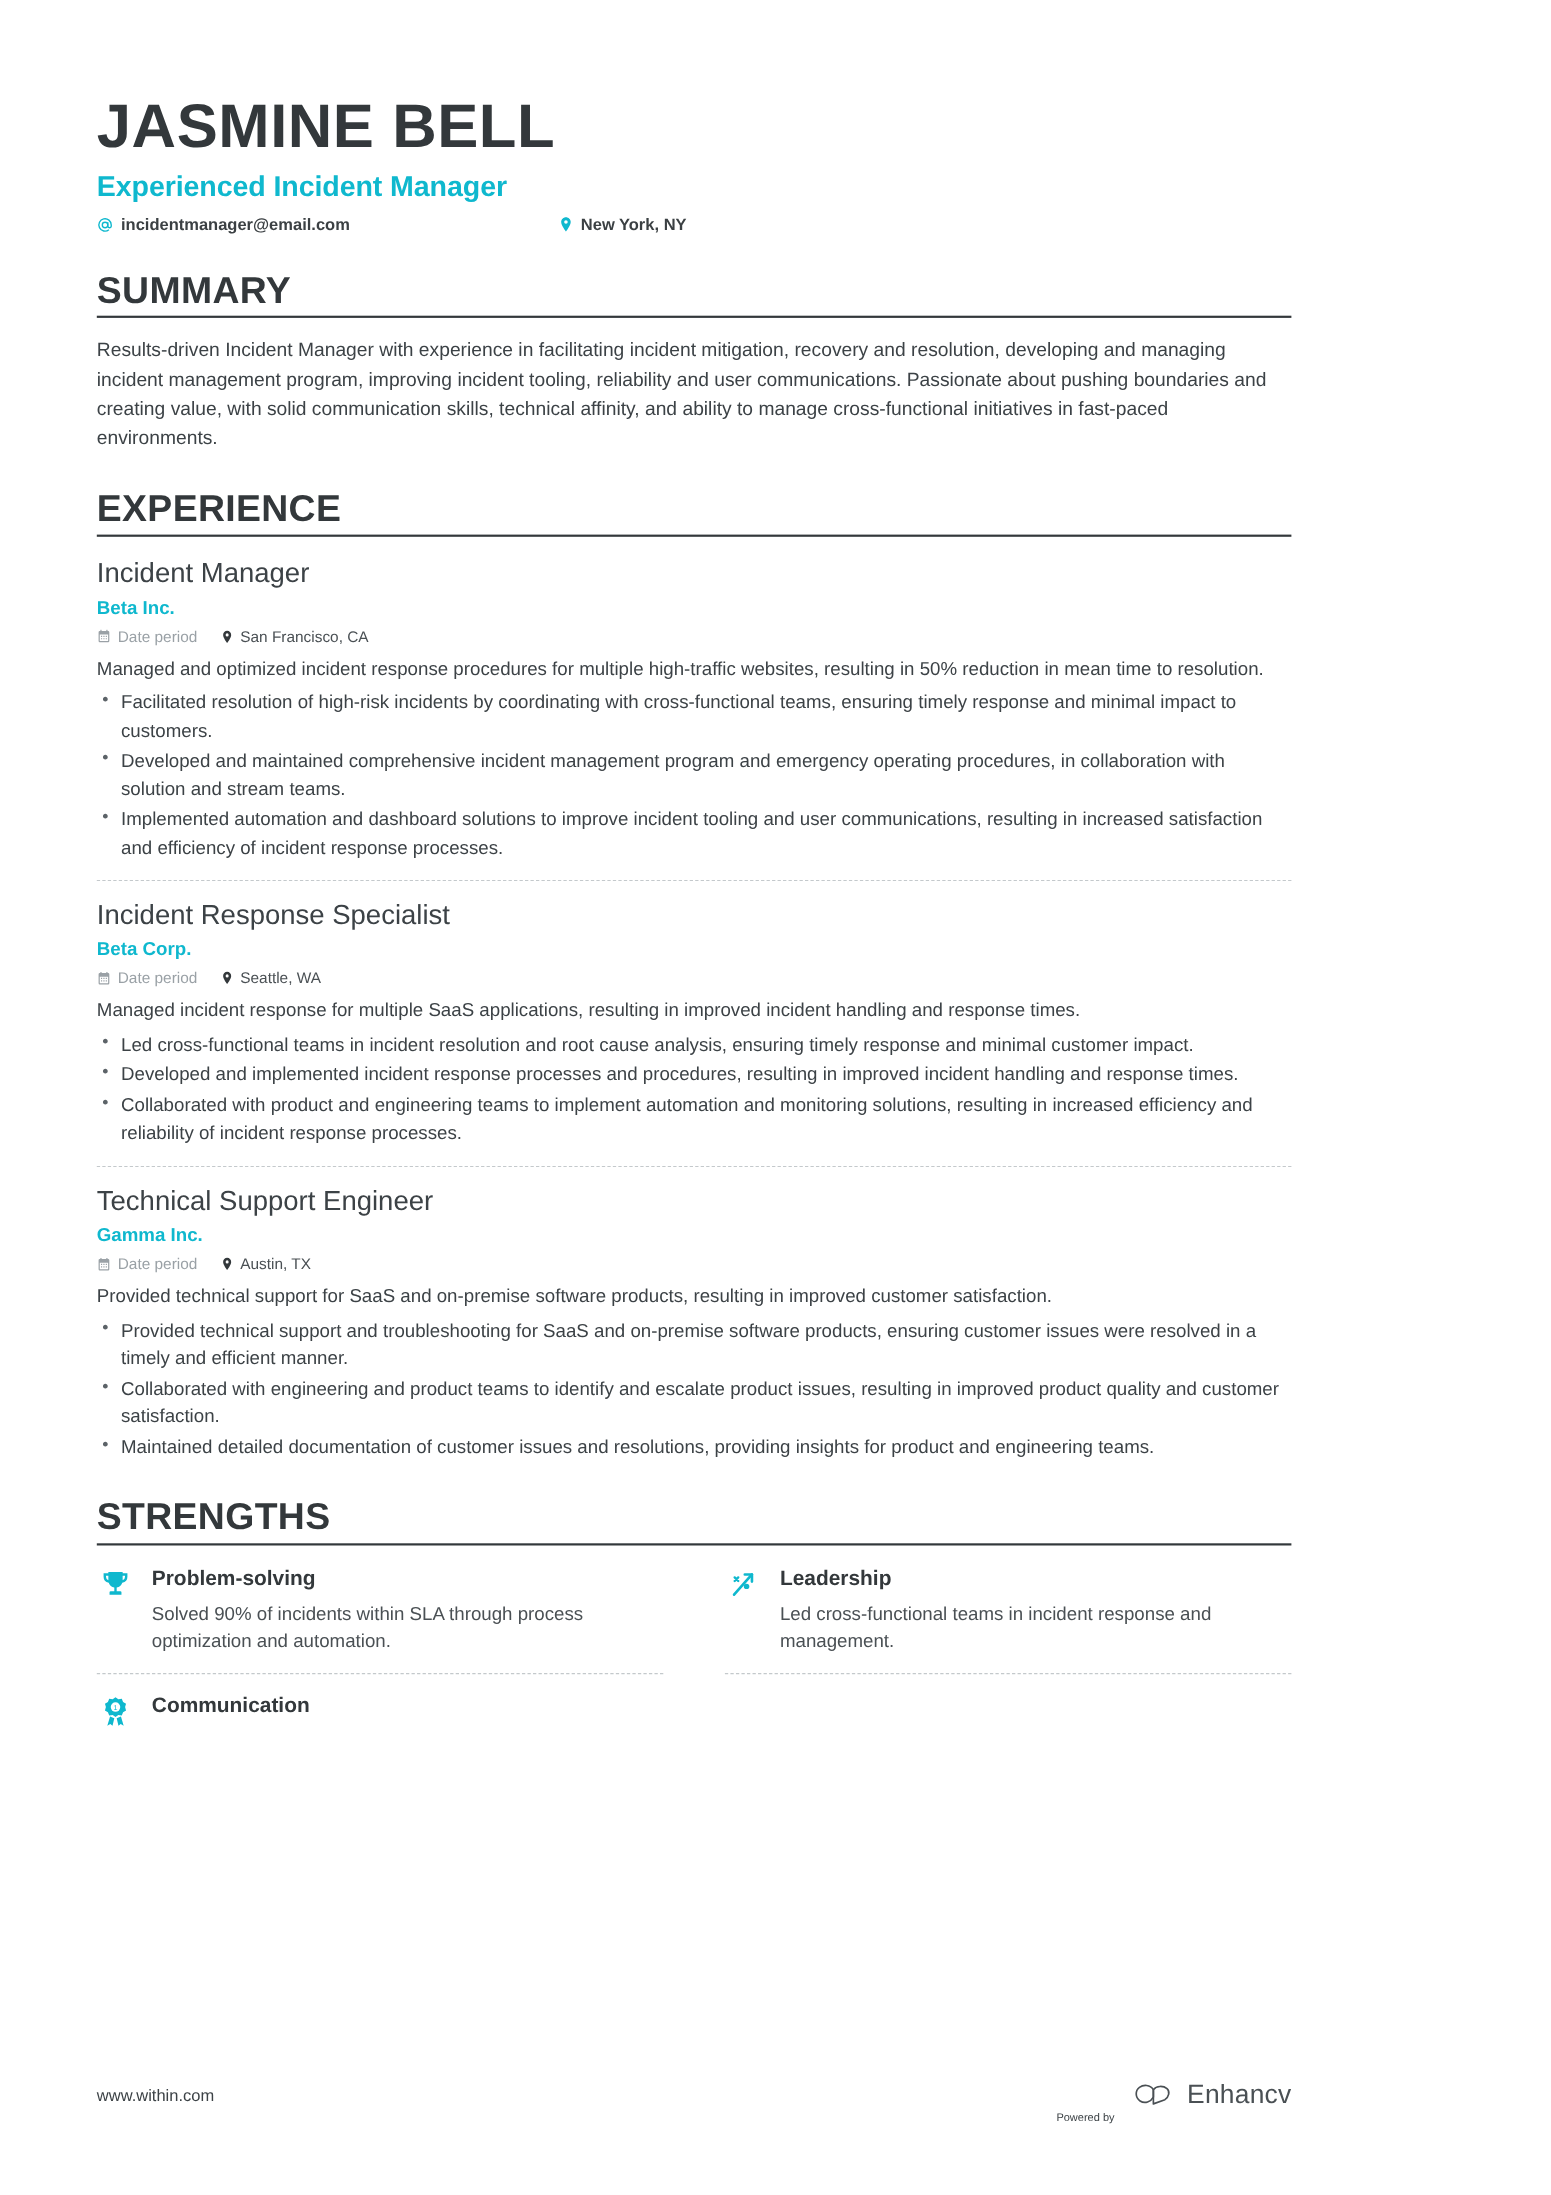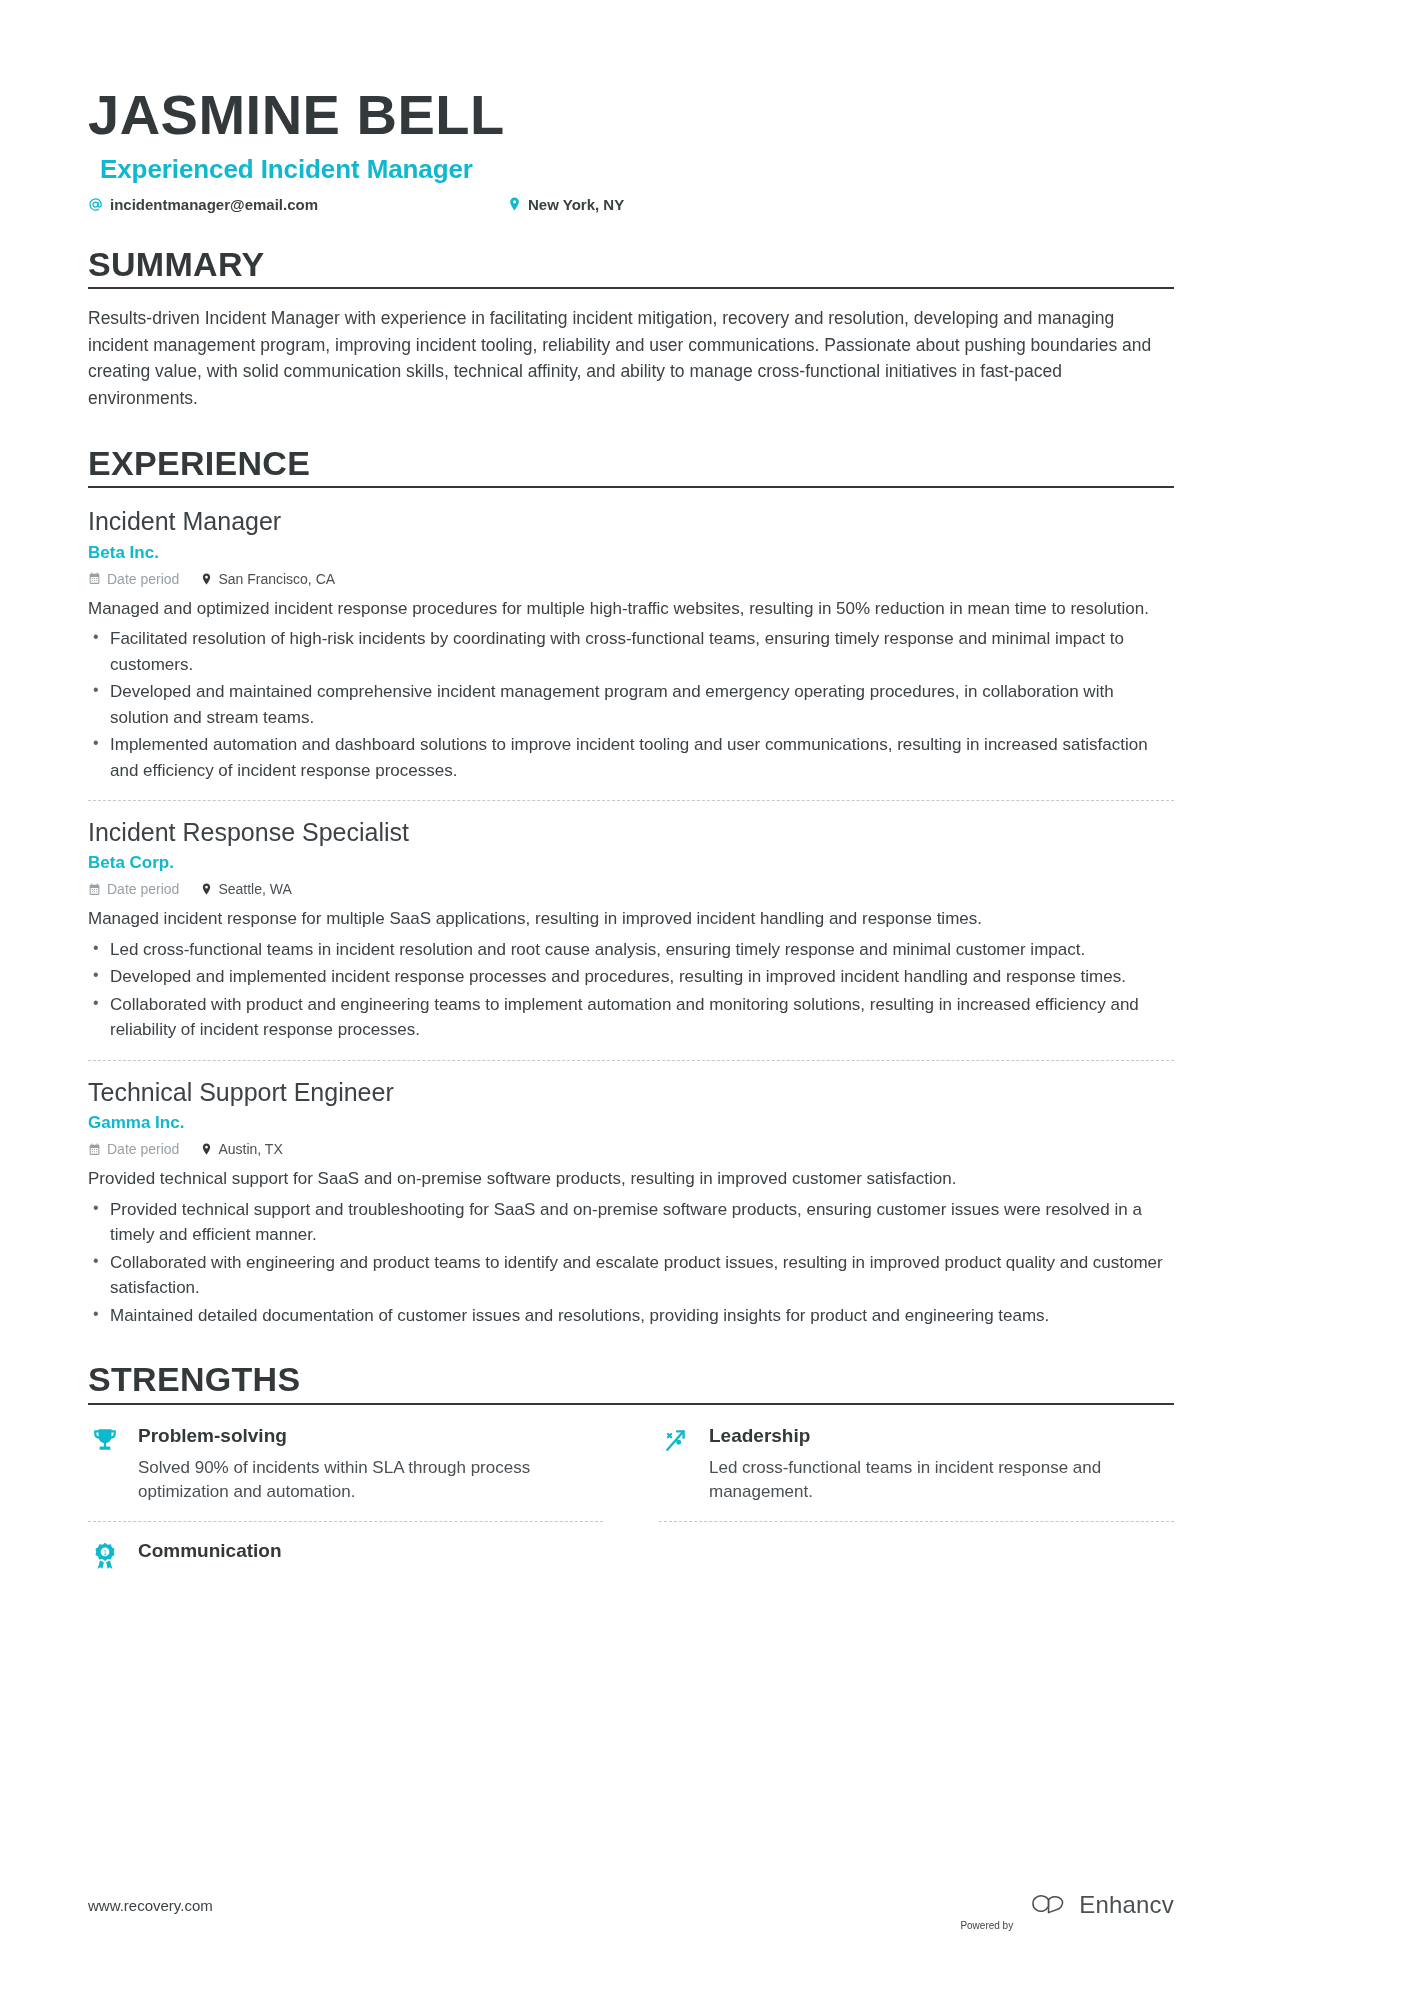--- a/index.html
+++ b/index.html
@@ -34,21 +34,20 @@
     color: #33383b;
     line-height: 1.1;
   }
 
   .job-title {
     font-size: 26px;
     font-weight: 700;
     color: #0FB8CE;
     margin-top: 8px;
     letter-spacing: -0.1px;
-    margin-left: 12px;
   }
 
   .contact-row {
     display: flex;
     align-items: center;
     margin-top: 11px;
     gap: 0px;
   }
 
   .contact-item {
@@ -425,21 +424,21 @@
           <div class="strength-title">Communication</div>
         </div>
       </div>
 
       <div class="strength empty"></div>
 
     </div>
   </div>
 
   <div class="footer">
-    <div class="footer-url">www.recovery.com</div>
+    <div class="footer-url">www.within.com</div>
     <div class="footer-right">
       <span class="powered-by">Powered by</span>
       <span class="brand">
         <span class="ico" style="color:#4a5054">
           <svg width="40" height="24" viewBox="0 0 42 24" fill="none" stroke="currentColor" stroke-width="1.6" stroke-linecap="round" stroke-linejoin="round">
             <path d="M20.5 6.5 C17.5 1.5 11 1.5 7.2 4.2 C3 7.2 3 14 7.8 17.2 C12.5 20.3 18 18 20.5 13.5 L20.5 6.5 Z"></path>
             <path d="M20.5 6.5 C23.5 2.5 30 2.5 33.5 5.5 C36.5 8.2 35.5 13 31.5 16 L20.5 20 L20.5 6.5 Z"></path>
           </svg>
         </span>
         <span class="brand-name">Enhancv</span>

